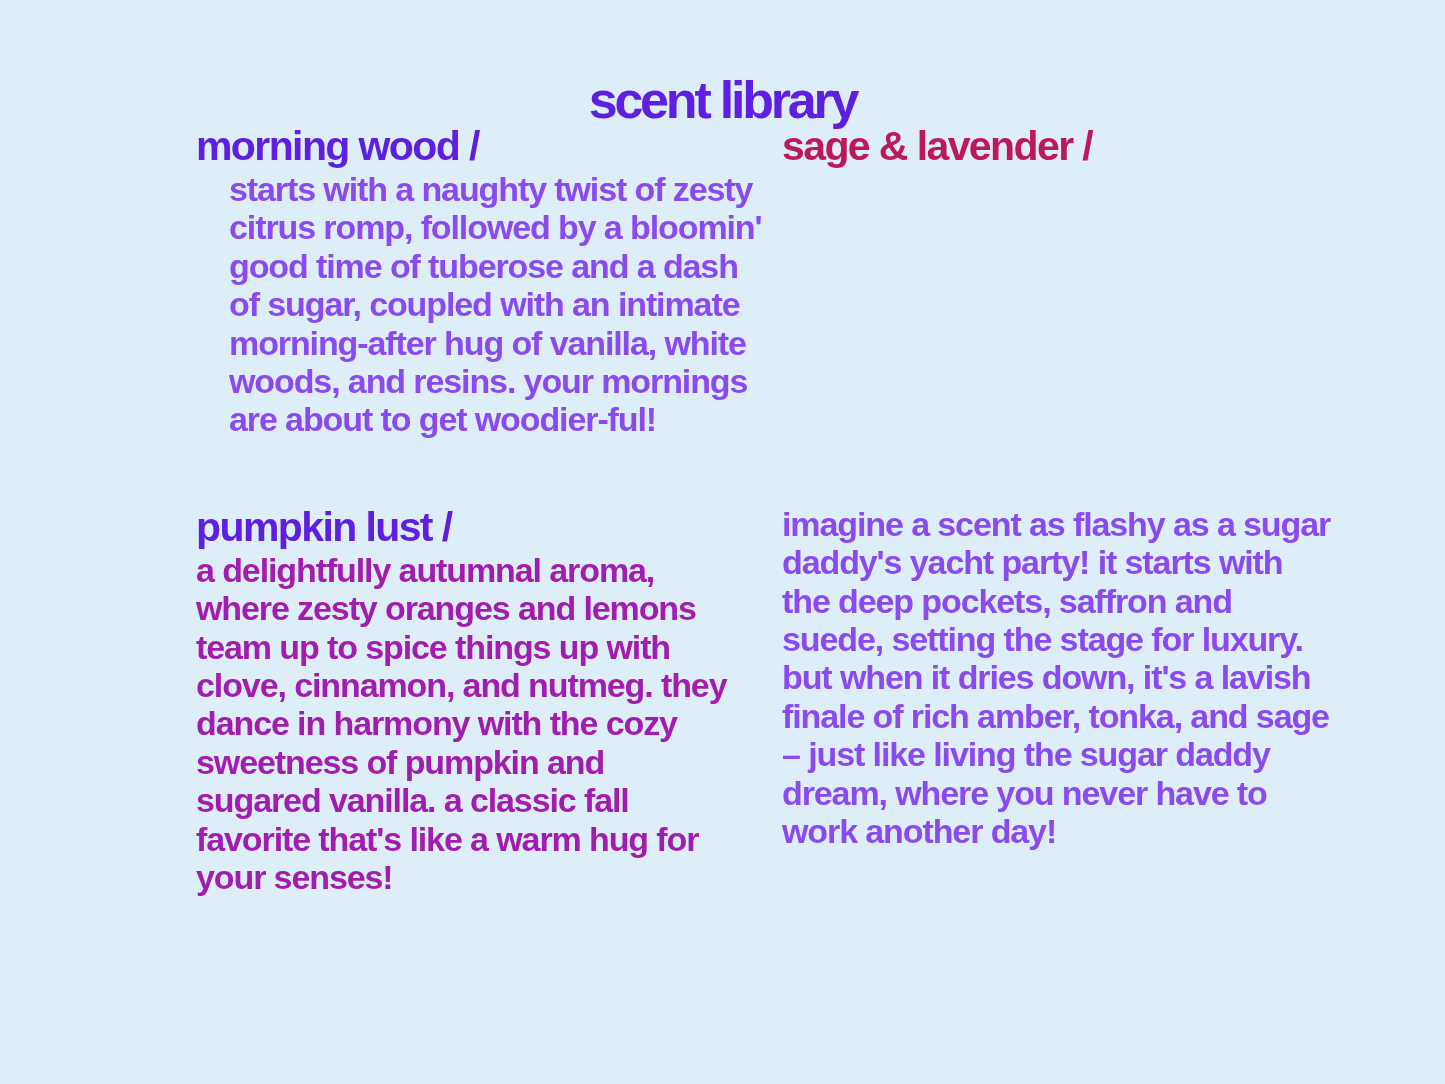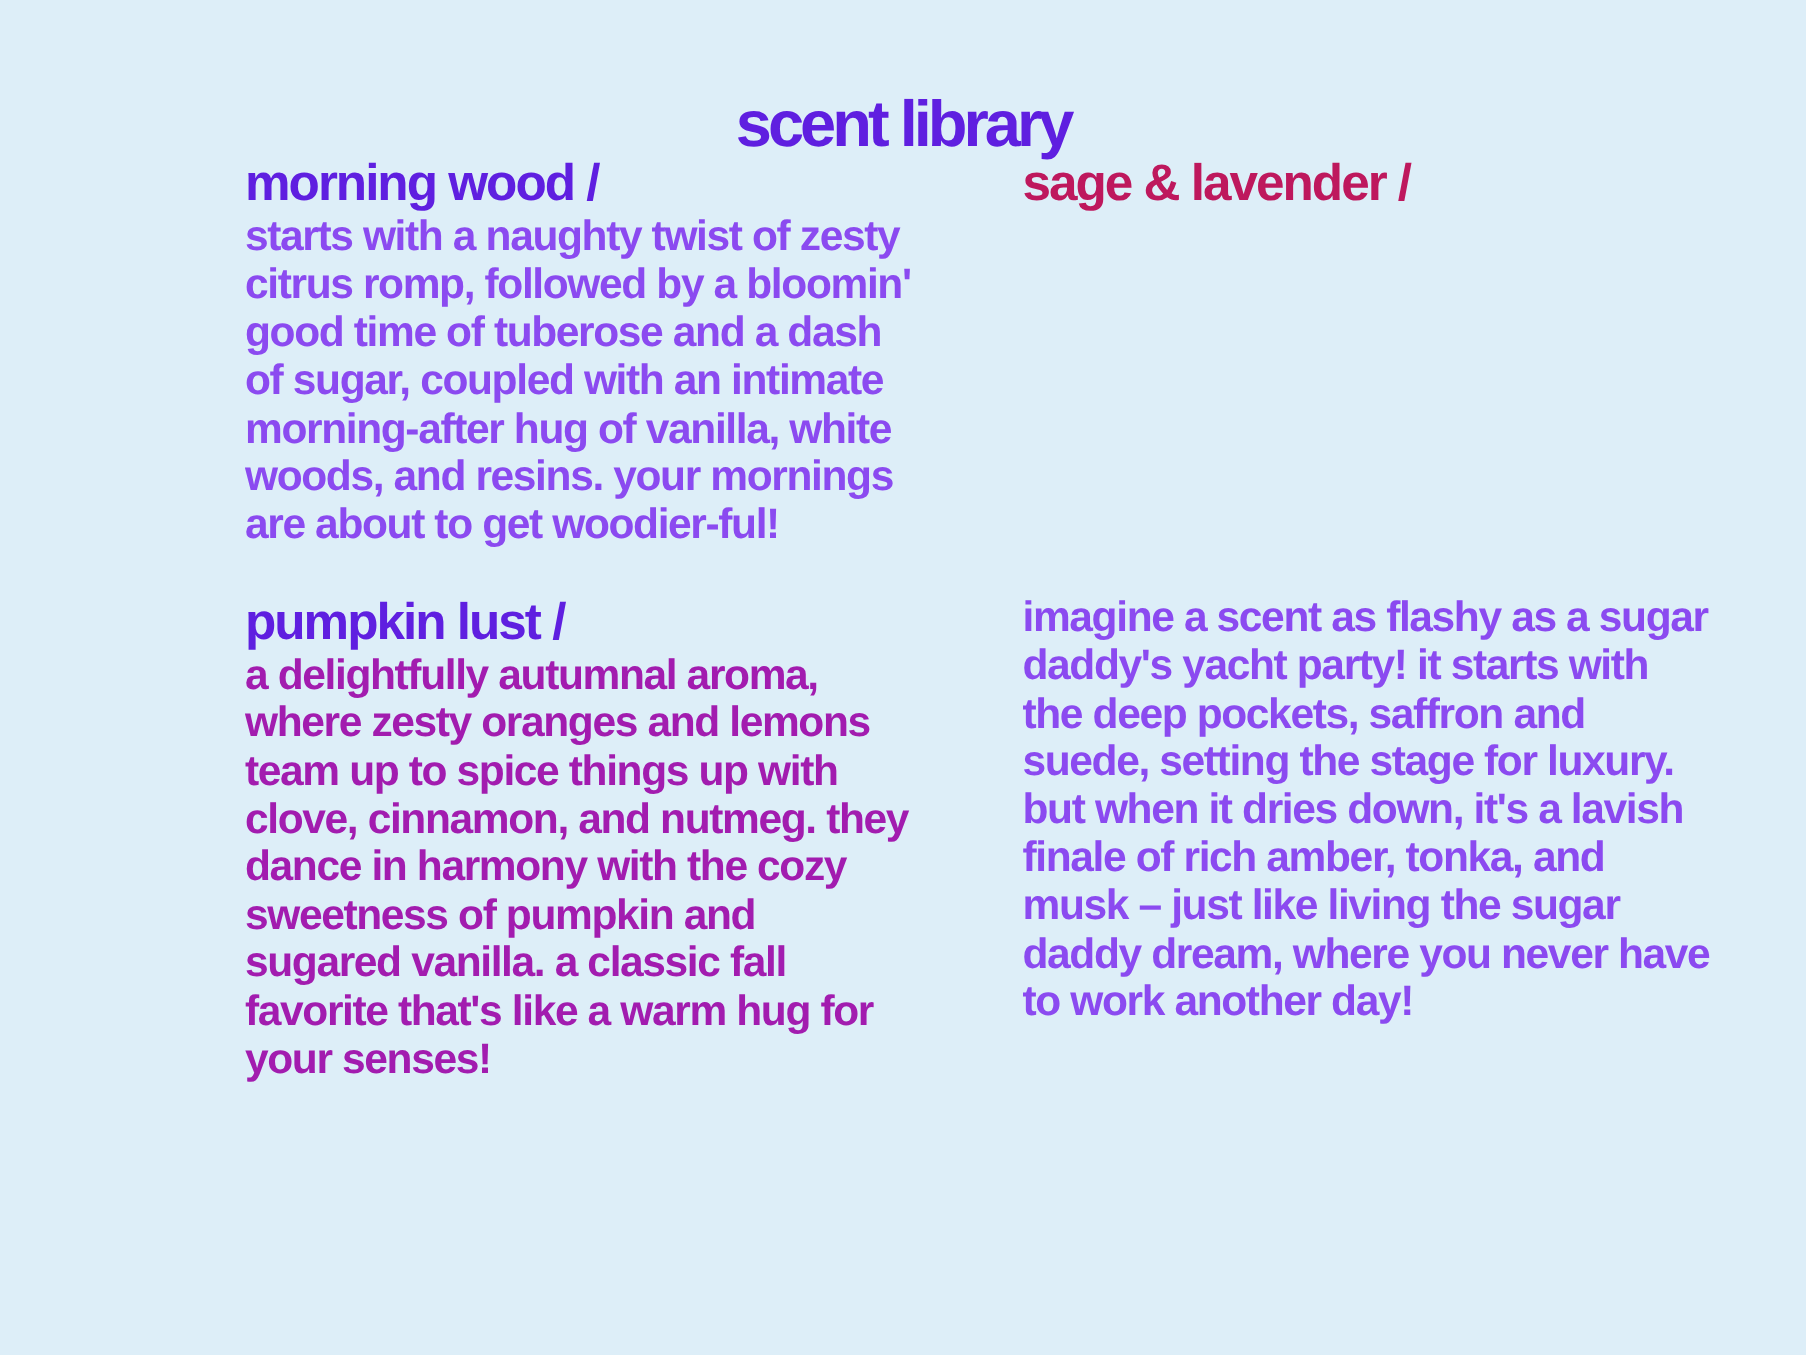--- a/index.html
+++ b/index.html
@@ -41,21 +41,20 @@
     position: absolute;
     left: 196px;
     top: 124px;
     width: 1140px;
     display: grid;
     grid-template-columns: 586px 554px;
     grid-template-rows: auto auto;
     row-gap: 66px;
     column-gap: 0px;
     align-items: start;
-    gap: 36px;
   }
 
   .entry {
     width: 100%;
   }
 
   .entry-title {
     font-family: "Liberation Sans", sans-serif;
     font-weight: bold;
     font-size: 41px;
@@ -84,30 +83,30 @@
 <body style="background: rgb(221, 238, 248);">
 
 <div class="page">
 
   <h1 class="page-title" style="color: rgb(95, 31, 224);">scent library</h1>
 
   <div class="grid">
 
     <div class="entry col-left">
       <div class="entry-title" style="color: rgb(95, 31, 224);">morning wood /</div>
-      <p class="entry-body" style="color: rgb(139, 74, 240);">starts with a naughty twist of zesty citrus romp, followed by a bloomin' good time of tuberose and a dash of sugar, coupled with an intimate morning-after hug of vanilla, white woods, and resins. your mornings are about to get woodier-ful!</p>
+      <p class="entry-body" style="color: rgb(139, 74, 240); margin-left: 33px;">starts with a naughty twist of zesty citrus romp, followed by a bloomin' good time of tuberose and a dash of sugar, coupled with an intimate morning-after hug of vanilla, white woods, and resins. your mornings are about to get woodier-ful!</p>
     </div>
 
     <div class="entry col-right">
       <div class="entry-title" style="color: #be185d;">sage &amp; lavender /</div>
     </div>
 
     <div class="entry col-left">
       <div class="entry-title" style="color: rgb(95, 31, 224);">pumpkin lust /</div>
       <p class="entry-body" style="color: #a21caf;">a delightfully autumnal aroma, where zesty oranges and lemons team up to spice things up with clove, cinnamon, and nutmeg. they dance in harmony with the cozy sweetness of pumpkin and sugared vanilla. a classic fall favorite that's like a warm hug for your senses!</p>
     </div>
 
     <div class="entry col-right">
-      <p class="entry-body" style="color: rgb(139, 74, 240);">imagine a scent as flashy as a sugar daddy's yacht party! it starts with the deep pockets, saffron and suede, setting the stage for luxury. but when it dries down, it's a lavish finale of rich amber, tonka, and musk – just like living the sugar daddy dream, where you never have to work another day!</p>
+      <p class="entry-body" style="color: rgb(139, 74, 240);">imagine a scent as flashy as a sugar daddy's yacht party! it starts with the deep pockets, saffron and suede, setting the stage for luxury. but when it dries down, it's a lavish finale of rich amber, tonka, and sage – just like living the sugar daddy dream, where you never have to work another day!</p>
     </div>
 
   </div>
 </div>
 
 </body></html>

